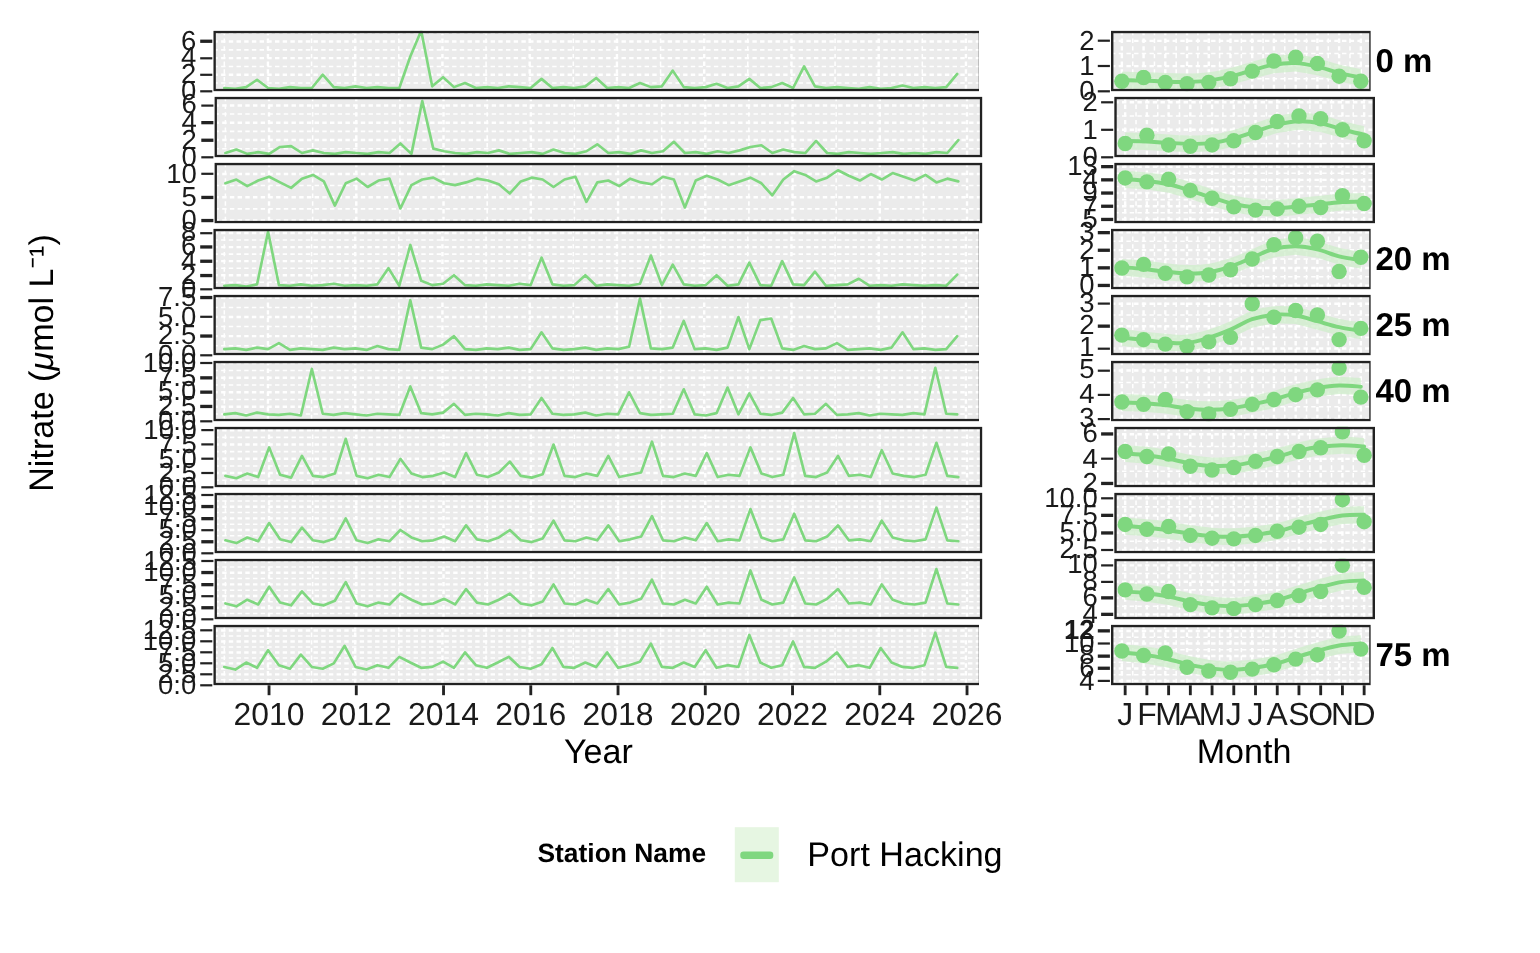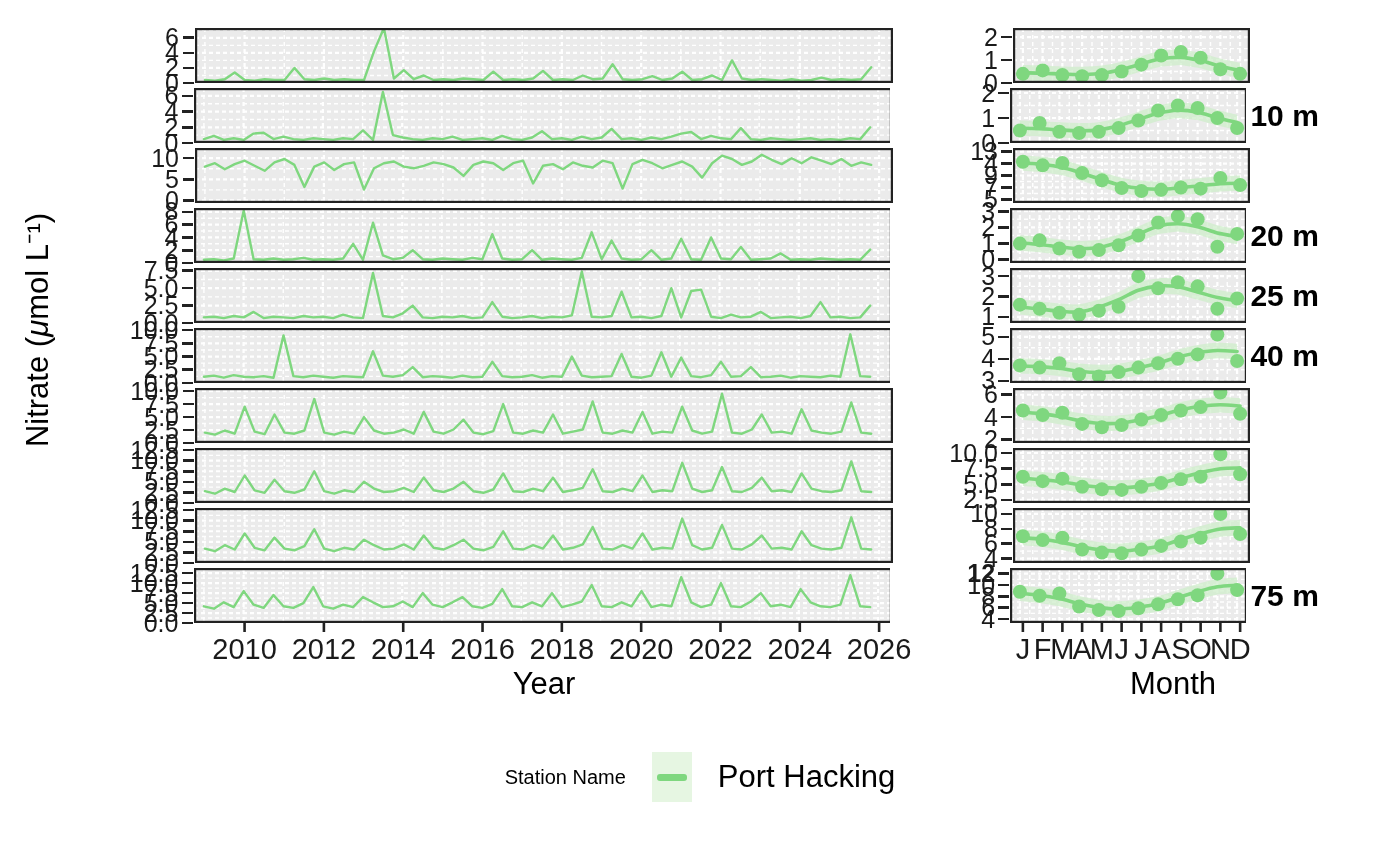--- a/index.html
+++ b/index.html
@@ -22,24 +22,24 @@
   .panel{display:block;background:#ebebeb;}
   .spacer{width:42px;}
   .depth-label{width:150px;font-weight:bold;font-size:30px;line-height:55px;
       padding-left:4px;white-space:nowrap;}
   #x-axis-strip{position:absolute;top:623px;left:0;width:1400px;height:48px;}
   #year-axis{position:absolute;left:195px;top:0;overflow:visible;}
   #month-axis{position:absolute;left:1013px;top:0;overflow:visible;}
   .axis-title{position:absolute;top:666px;transform:translateX(-50%);
       font-size:31px;color:#000;}
   #year-title{left:544px;}
-  #month-title{left:1131px;margin-left:42px;}
+  #month-title{left:1131px;}
   #legend{position:absolute;top:752px;left:0;width:1400px;display:flex;
       justify-content:center;align-items:center;gap:26px;}
-  #legend .legend-title{font-weight:normal;font-size:20px;}
+  #legend .legend-title{font-weight:bold;font-size:24px;}
   #legend .legend-key{width:40px;height:50px;display:flex;align-items:center;
       justify-content:center;}
   #legend .legend-key-line{width:30px;height:7px;border-radius:3px;}
   #legend .legend-entry{font-size:31px;}
   svg text{font-family:"Liberation Sans",sans-serif;}
 </style>
 </head>
 <body>
 
 <div id="fig">
@@ -137,20 +137,21 @@
           <circle cx="88.875" cy="46.979166666666664" r="7" fill="#7FD77F"></circle>
           <circle cx="108.625" cy="43.541666666666664" r="7" fill="#7FD77F"></circle>
           <circle cx="128.375" cy="36.666666666666664" r="7" fill="#7FD77F"></circle>
           <circle cx="148.125" cy="27.5" r="7" fill="#7FD77F"></circle>
           <circle cx="167.875" cy="24.062499999999993" r="7" fill="#7FD77F"></circle>
           <circle cx="187.625" cy="29.791666666666664" r="7" fill="#7FD77F"></circle>
           <circle cx="207.375" cy="41.25" r="7" fill="#7FD77F"></circle>
           <circle cx="227.125" cy="45.83333333333333" r="7" fill="#7FD77F"></circle>
           <rect x="1" y="1" width="235" height="53" fill="none" stroke="#222222" stroke-width="2.4"></rect>
         </svg>
+        <div class="depth-label">0 m</div>
       </div>
       <div class="facet-row">
         <div class="ybox left">
           <span class="ytick-label" style="top: 42.5px;">0</span>
           <span class="ytick-mark" style="top: 53.7px;"></span>
           <span class="ytick-label" style="top: 26.7857px;">2</span>
           <span class="ytick-mark" style="top: 37.9857px;"></span>
           <span class="ytick-label" style="top: 11.0714px;">4</span>
           <span class="ytick-mark" style="top: 22.2714px;"></span>
           <span class="ytick-label" style="top: -4.64286px;">6</span>
@@ -236,21 +237,20 @@
           <circle cx="88.875" cy="43.75" r="7" fill="#7FD77F"></circle>
           <circle cx="108.625" cy="40" r="7" fill="#7FD77F"></circle>
           <circle cx="128.375" cy="32.5" r="7" fill="#7FD77F"></circle>
           <circle cx="148.125" cy="22.500000000000007" r="7" fill="#7FD77F"></circle>
           <circle cx="167.875" cy="17.5" r="7" fill="#7FD77F"></circle>
           <circle cx="187.625" cy="20.000000000000007" r="7" fill="#7FD77F"></circle>
           <circle cx="207.375" cy="30" r="7" fill="#7FD77F"></circle>
           <circle cx="227.125" cy="40" r="7" fill="#7FD77F"></circle>
           <rect x="1" y="1" width="235" height="53" fill="none" stroke="#222222" stroke-width="2.4"></rect>
         </svg>
-        <div class="depth-label">10 m</div>
       </div>
       <div class="facet-row">
         <div class="ybox left">
           <span class="ytick-label" style="top: 39.9615px;">0</span>
           <span class="ytick-mark" style="top: 51.1615px;"></span>
           <span class="ytick-label" style="top: 18.8077px;">5</span>
           <span class="ytick-mark" style="top: 30.0077px;"></span>
           <span class="ytick-label" style="top: -2.34615px;">10</span>
           <span class="ytick-mark" style="top: 8.85385px;"></span>
         </div>

